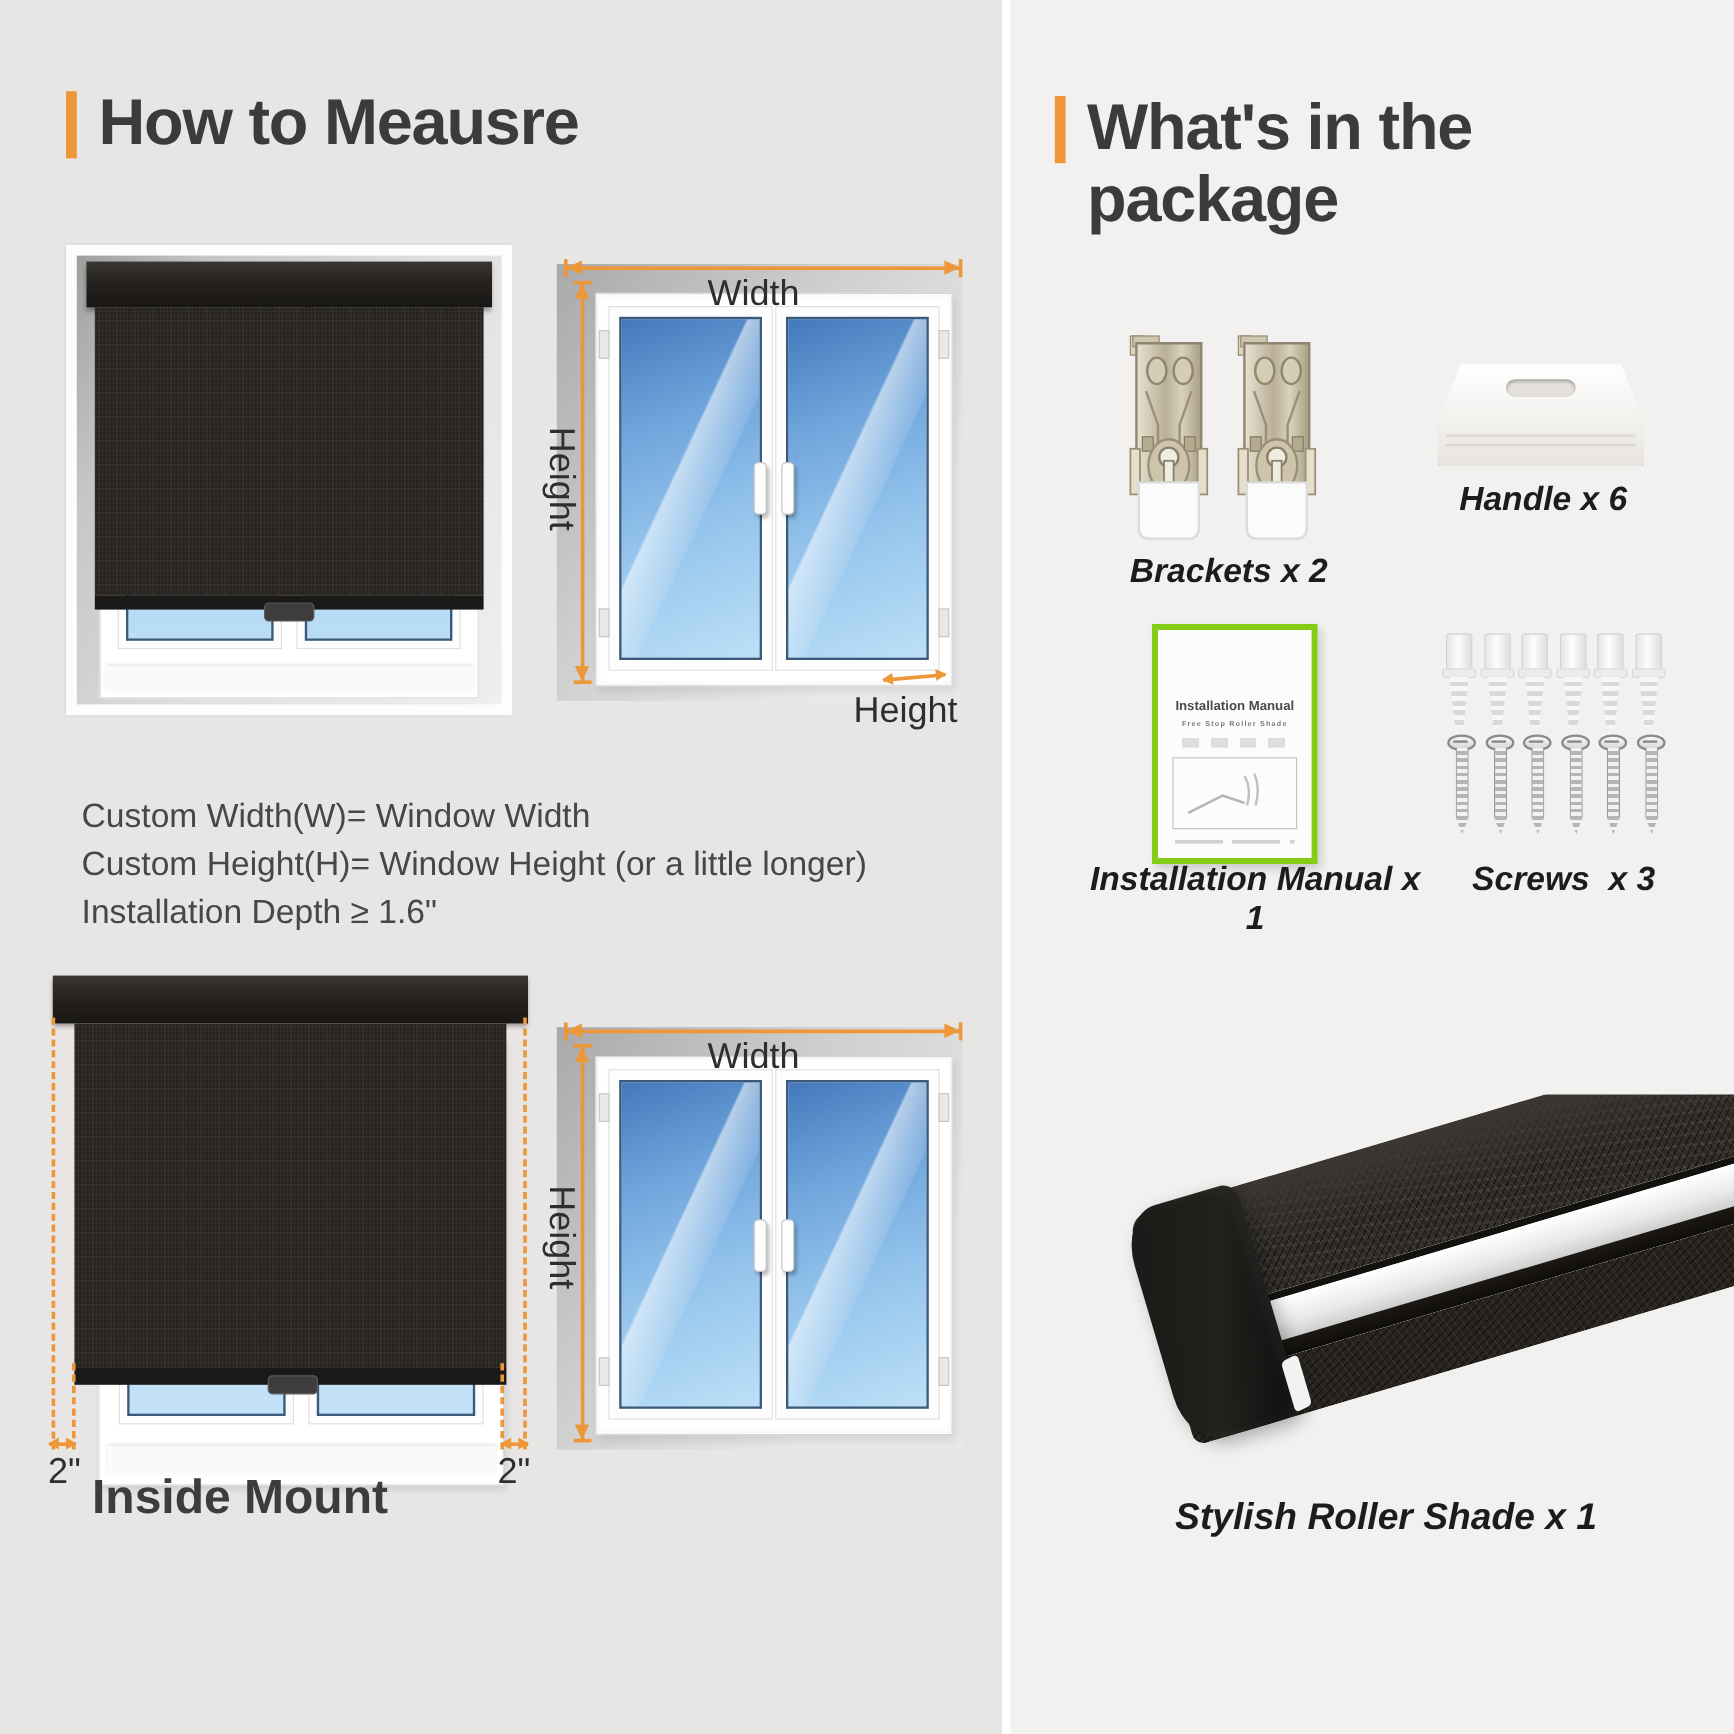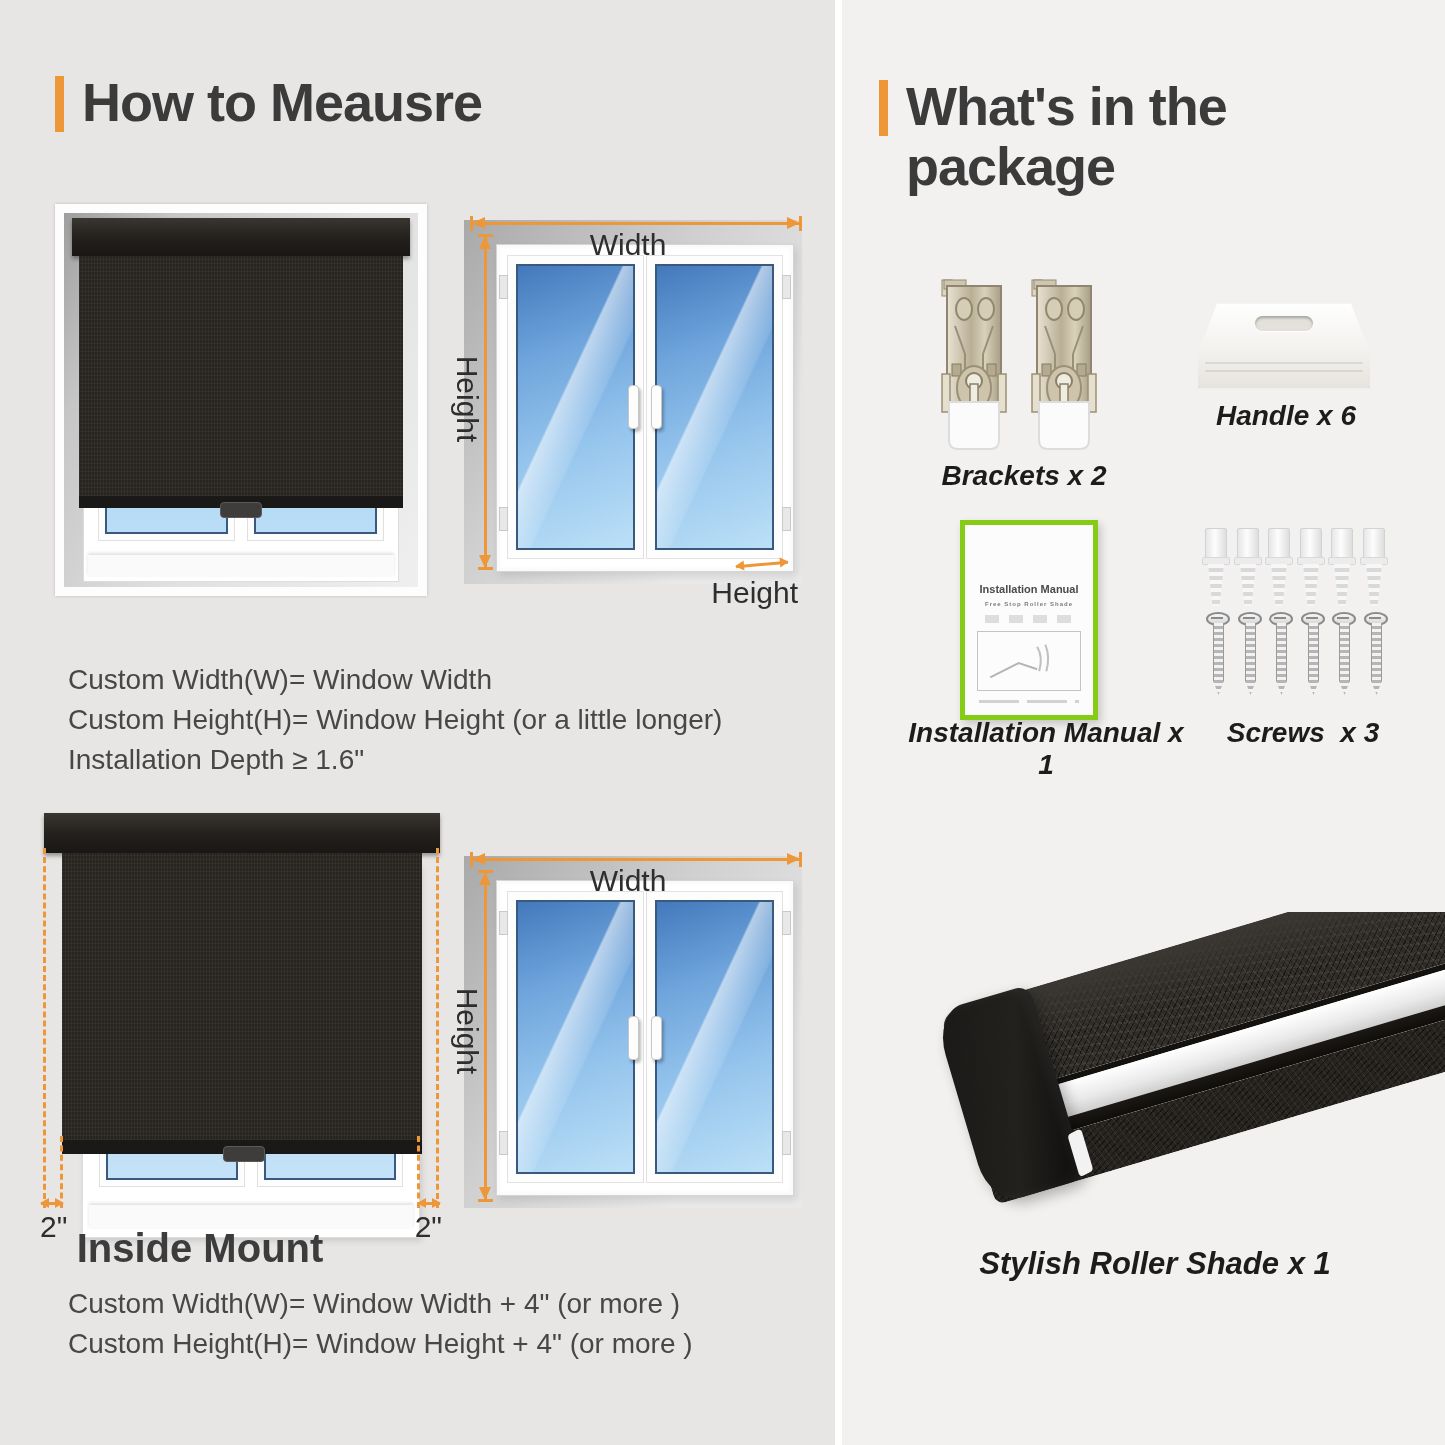--- a/index.html
+++ b/index.html
@@ -261,24 +261,20 @@
     <div class="meas-v" style="left:26px;top:34px;bottom:34px;">
       <div class="tick t1"></div>
         <div class="line"></div>
         <div class="tick t2"></div>
     </div>
     <div class="dim-label vert" style="left:-40px;top:178px;width:110px;">Height</div>
   </div>
 
   <div class="mount-heading" style="left:0;width:400px;top:1226px;">Inside Mount</div>
 
-  <div class="body-text" style="left:68px;top:1284px;">
-    <div>Custom Width(W)= Window Width + 4" (or more )</div>
-    <div>Custom Height(H)= Window Height + 4" (or more )</div>
-  </div>
 </div>
 
 <div class="panel-divider"></div>
 
 <div class="right-panel"></div>
 
 <div class="sec-title title-right">
   <div class="accent-bar"></div>
   <h1>What's in the package</h1>
 </div>

